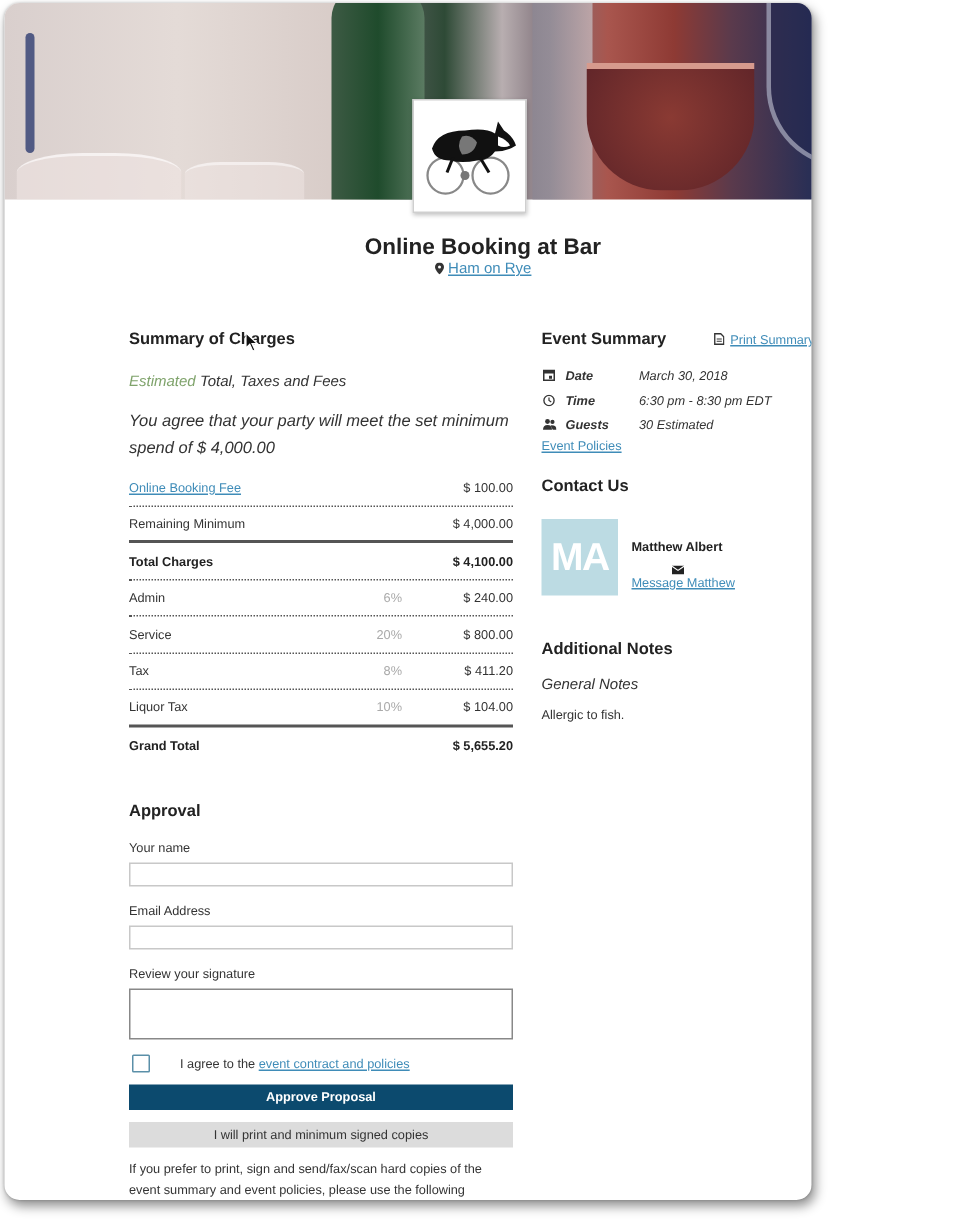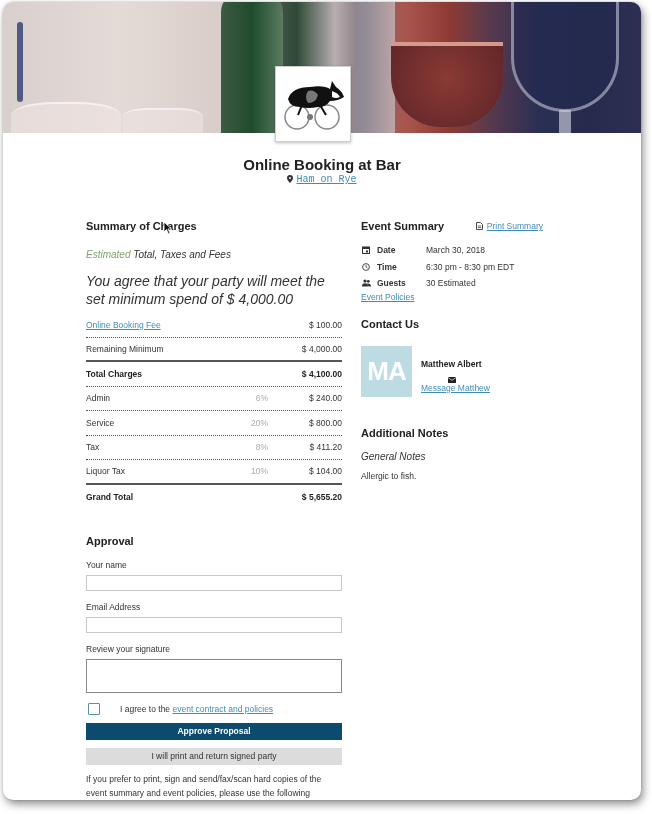--- a/index.html
+++ b/index.html
@@ -1,20 +1,20 @@
 <!DOCTYPE html>
 <html><head>
 <meta charset="utf-8">
 <style>
   * { box-sizing: border-box; margin: 0; padding: 0; }
   html, body { width: 652px; height: 814px; background: #ffffff; overflow: hidden; }
   body { font-family: "Liberation Sans", sans-serif; color: #222; position: relative; }
 
   .card {
-    position: absolute; left: 3px; top: 2px; width: 638px; height: 798px;
+    position: absolute; left: 3px; top: 2px; width: 538px; height: 798px;
     background: #ffffff; border-radius: 10px; overflow: hidden;
     box-shadow: 2px 4px 8px rgba(0,0,0,0.45), 0 0 2px rgba(0,0,0,0.2);
   }
 
   
   .hero {
     position: absolute; left: 0; top: 0; width: 638px; height: 131px; overflow: hidden;
     background: linear-gradient(90deg, #d9cfcd 0%, #e4dbd7 18%, #d8ccc8 35%, #4b5a50 42%, #2e4a36 46%, #b8aeb0 52%, #7d6f78 57%, #a9564e 63%, #8e3a34 70%, #5a3a4c 76%, #2a2f55 84%, #262b4d 92%, #2c2f52 100%);
   }
   .hero .glass1 { position:absolute; left:8px; top:100px; width:110px; height:34px; border-radius: 40% 40% 0 0; background: rgba(240,230,228,0.55); border-top: 2px solid rgba(255,255,255,0.6); }
@@ -27,32 +27,32 @@
   .hero .stem { position:absolute; left:556px; top:108px; width:12px; height:30px; background: rgba(220,220,230,0.6); }
 
   .logo {
     position: absolute; left: 272px; top: 64px; width: 76px; height: 76px;
     background: #fff; border: 1px solid #cfcfcf; box-shadow: 0 1px 3px rgba(0,0,0,0.25);
     display: flex; align-items: center; justify-content: center;
   }
 
   
   .title { position: absolute; left: 0; top: 154px; width: 638px; text-align: center; font-size: 15px; font-weight: bold; color: #222; }
-  .venue { position: absolute; left: 0; top: 172px; width: 638px; text-align: center; font-size: 10px; font-family: Liberation Mono, monospace; }
+  .venue { position: absolute; left: 0; top: 172px; width: 638px; text-align: center; font-size: 10px; }
   .venue a { color: #3f8cb8; text-decoration: underline; }
   .pin { display: inline-block; width: 6px; height: 8px; margin-right: 3px; vertical-align: -1px; }
 
   a.link { color: #3f8cb8; text-decoration: underline; cursor: pointer; }
 
   
   .left { position: absolute; left: 83px; top: 218px; width: 256px; }
   .h2 { font-size: 11px; font-weight: bold; color: #222; }
   .est { margin-top: 17px; font-size: 10px; font-style: italic; color: #333; }
   .est .green { color: #7fa36b; }
-  .agree-text { margin-top: 12px; font-size: 14px; font-style: italic; color: #333; line-height: 18px; }
+  .agree-text { margin-top: 12px; font-size: 11px; font-style: italic; color: #333; line-height: 18px; }
 
   .charges { margin-top: 5px; }
   .crow { display: flex; align-items: center; height: 24.5px; font-size: 8.5px; color: #333; border-bottom: 1px dotted #555; }
   .crow .lbl { flex: 1; }
   .crow .pct { width: 40px; text-align: right; color: #aaa; margin-right: 14px; }
   .crow .amt { text-align: right; min-width: 60px; }
   .crow.bold { font-weight: bold; color: #222; }
   .crow.thick { border-bottom: 2px solid #555; }
   .crow.noline { border-bottom: none; }
   .crow .lbl a { color: #3f8cb8; text-decoration: underline; }
@@ -70,21 +70,21 @@
   .btn-secondary { display: block; width: 256px; height: 17px; margin-top: 8px; background: #dcdcdc; color: #333; font-size: 8.5px; text-align: center; line-height: 17px; border: none; }
   .print-info { margin-top: 7px; font-size: 8.5px; color: #333; line-height: 14px; }
 
   
   .right { position: absolute; left: 358px; top: 218px; width: 200px; }
   .es-head { display: flex; align-items: center; }
   .es-head .h2 { flex: 1; }
   .print-link { font-size: 8.5px; display: flex; align-items: center; margin-right: 18px; }
   .print-link svg { margin-right: 4px; }
   .erows { margin-top: 10px; }
-  .erow { display: flex; align-items: center; height: 16.5px; font-size: 8.5px; color: #333; }
+  .erow { display: flex; align-items: center; height: 16.5px; font-size: 8.5px; color: #333; font-style: italic; }
   .erow .ico { width: 10px; height: 10px; margin-right: 6px; display: flex; align-items: center; justify-content: center; }
   .erow .k { width: 49px; font-weight: bold; color: #333; }
   .erow .v { flex: 1; }
   .ev-pol { font-size: 8.5px; margin-top: 0px; }
 
   .contact { margin-top: 16px; }
   .contact-body { display: flex; margin-top: 16px; }
   .avatar { width: 51px; height: 51px; background: #bcdbe3; color: #fff; font-weight: bold; font-size: 26px; display: flex; align-items: center; justify-content: center; letter-spacing: -1px; }
   .cinfo { margin-left: 9px; padding-top: 13px; }
   .cname { font-size: 8.5px; font-weight: bold; color: #222; }
@@ -186,21 +186,21 @@
       <input class="inp" type="text" value="" style="">
       <div class="flabel">Review your signature</div>
       <div class="sig"></div>
 
       <div class="agree-row">
         <div class="checkbox"></div>
         <span>I agree to the</span>&nbsp;<a class="link">event contract and policies</a>
       </div>
 
       <button class="btn-primary">Approve Proposal</button>
-      <button class="btn-secondary">I will print and return signed party</button>
+      <button class="btn-secondary">I will print and minimum signed copies</button>
       <div class="print-info">If you prefer to print, sign and send/fax/scan hard copies of the event summary and event policies, please use the following information:</div>
     </div>
   </div>
 
   <div class="right">
     <div class="es-head">
       <div class="h2">Event Summary</div>
       <div class="print-link">
         <svg width="7" height="8" viewBox="0 0 7 8">
             <path d="M0.5 0.5 H4.5 L6.5 2.5 V7.5 H0.5 Z" fill="none" stroke="#333" stroke-width="0.9"></path>

